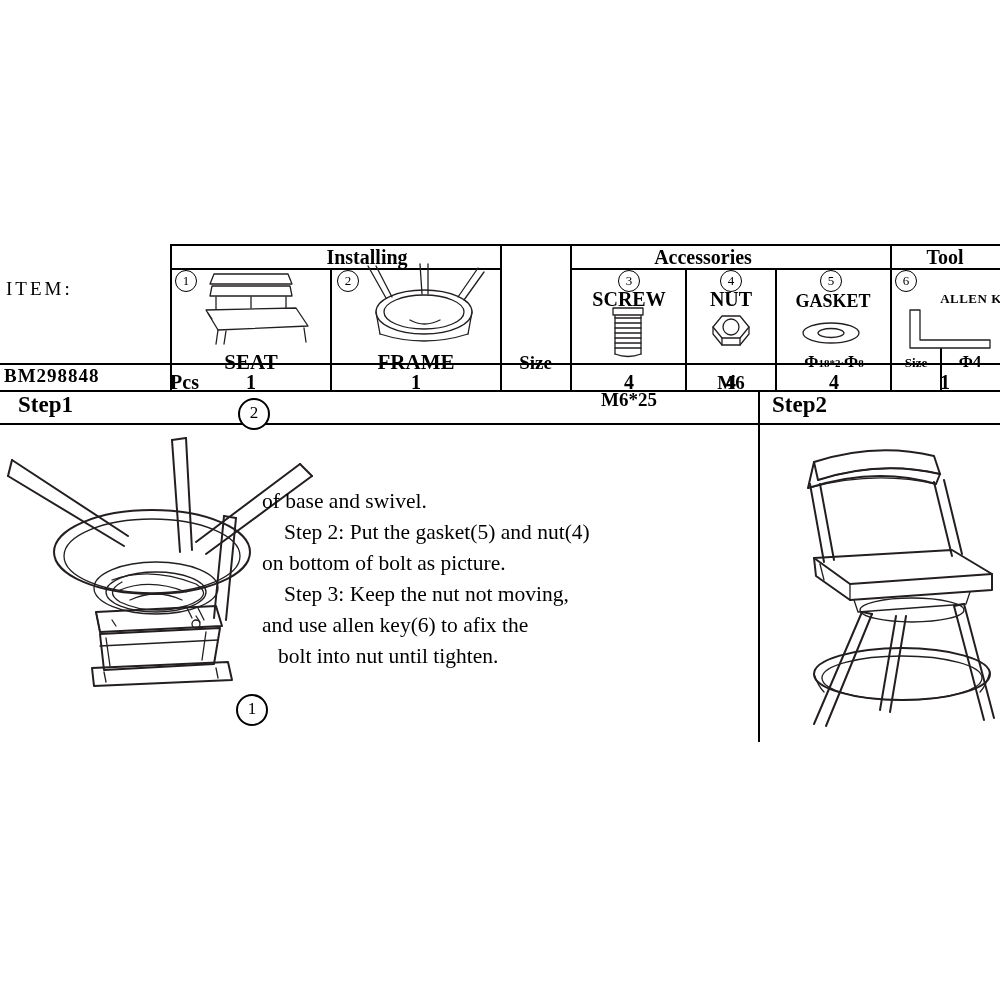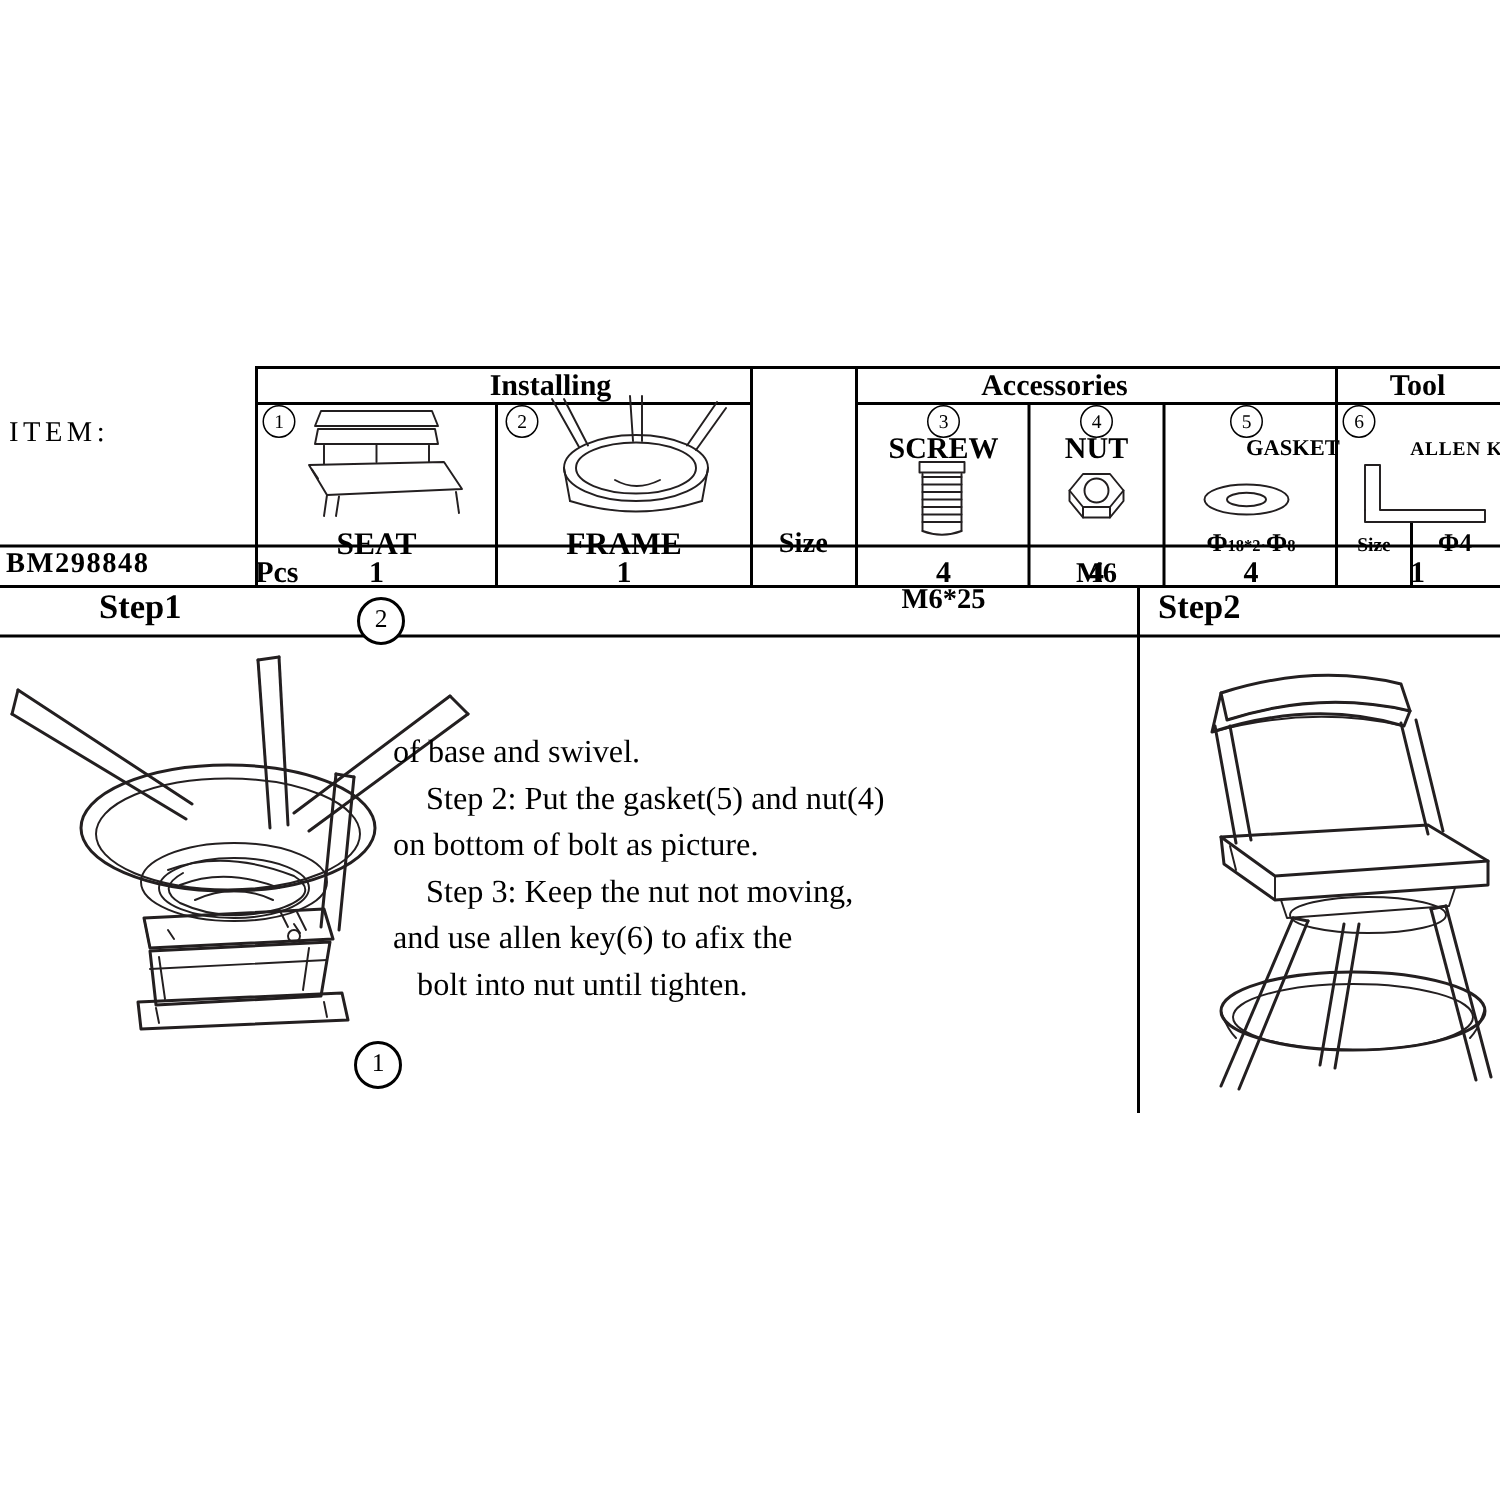--- a/index.html
+++ b/index.html
@@ -141,21 +141,21 @@
 
   <div class="circnum" style="left:175px; top:270px;">1</div>
   <div class="circnum" style="left:337px; top:270px;">2</div>
   <div class="circnum" style="left:618px; top:270px;">3</div>
   <div class="circnum" style="left:720px; top:270px;">4</div>
   <div class="circnum" style="left:820px; top:270px;">5</div>
   <div class="circnum" style="left:895px; top:270px;">6</div>
 
   <div class="pt-label bold" style="left:575px; top:288px; width:108px; font-size:20px;">SCREW</div>
   <div class="pt-label bold" style="left:690px; top:288px; width:82px; font-size:20px;">NUT</div>
-  <div class="pt-label bold" style="left:778px; top:291px; width:110px; font-size:15px;padding-left:29px;">GASKET</div>
+  <div class="pt-label bold" style="left:778px; top:291px; width:110px; font-size:18px;">GASKET</div>
   <div class="pt-label bold" style="left:893px; top:291px; width:105px; font-size:13px; letter-spacing:0.5px;padding-left:35px;">ALLEN  KEY</div>
 
   <div class="pt-label bold" style="left:175px; top:350px; width:152px; font-size:21px;">SEAT</div>
   <div class="pt-label bold" style="left:335px; top:350px; width:162px; font-size:21px;">FRAME</div>
 
   <div class="pt-label bold" style="left:503px; top:352px; width:65px; font-size:19px;">Size</div>
   <div class="pt-label bold" style="left:575px; top:352px; width:108px; font-size:19px;margin-top:37px;">M6*25</div>
   <div class="pt-label bold" style="left:690px; top:372px; width:82px; font-size:19px;">M6</div>
   <div class="pt-label bold" style="left:779px; top:352px; width:110px; font-size:17px;">
     <span>Φ</span><span style="font-size:11px;">18*2</span><span style="font-size:11px;">·</span><span>Φ</span><span style="font-size:11px;">8</span>
@@ -226,21 +226,21 @@
       <ellipse class="ln-thin" cx="30" cy="13" rx="13" ry="4.5"></ellipse>
     </g>
   </svg>
 
   <svg width="100" height="50" style="position:absolute; left:900px; top:306px;">
     <g transform="translate(6,2)">
       <path class="ln-w-thin" d="M4,2 L14,2 L14,32 L84,32 L84,40 L4,40 Z"></path>
     </g>
   </svg>
 
-  <div class="step-label" style="left:18px; top:392px;margin-left:48px;">Step1</div>
+  <div class="step-label" style="left:18px; top:392px;">Step1</div>
   <div class="step-label" style="left:772px; top:392px;">Step2</div>
 
   <div style="position:absolute; left:0px; top:423px; width:1000px; height:2px; background:#000;"></div>
   <div style="position:absolute; left:758px; top:392px; width:2px; height:350px; background:#000;"></div>
 
   <svg width="330" height="300" style="position:absolute; left:0px; top:420px;">
     <g>
 
       <path class="ln" d="M12,40 L128,116"></path>
       <path class="ln" d="M8,56 L124,126"></path>

